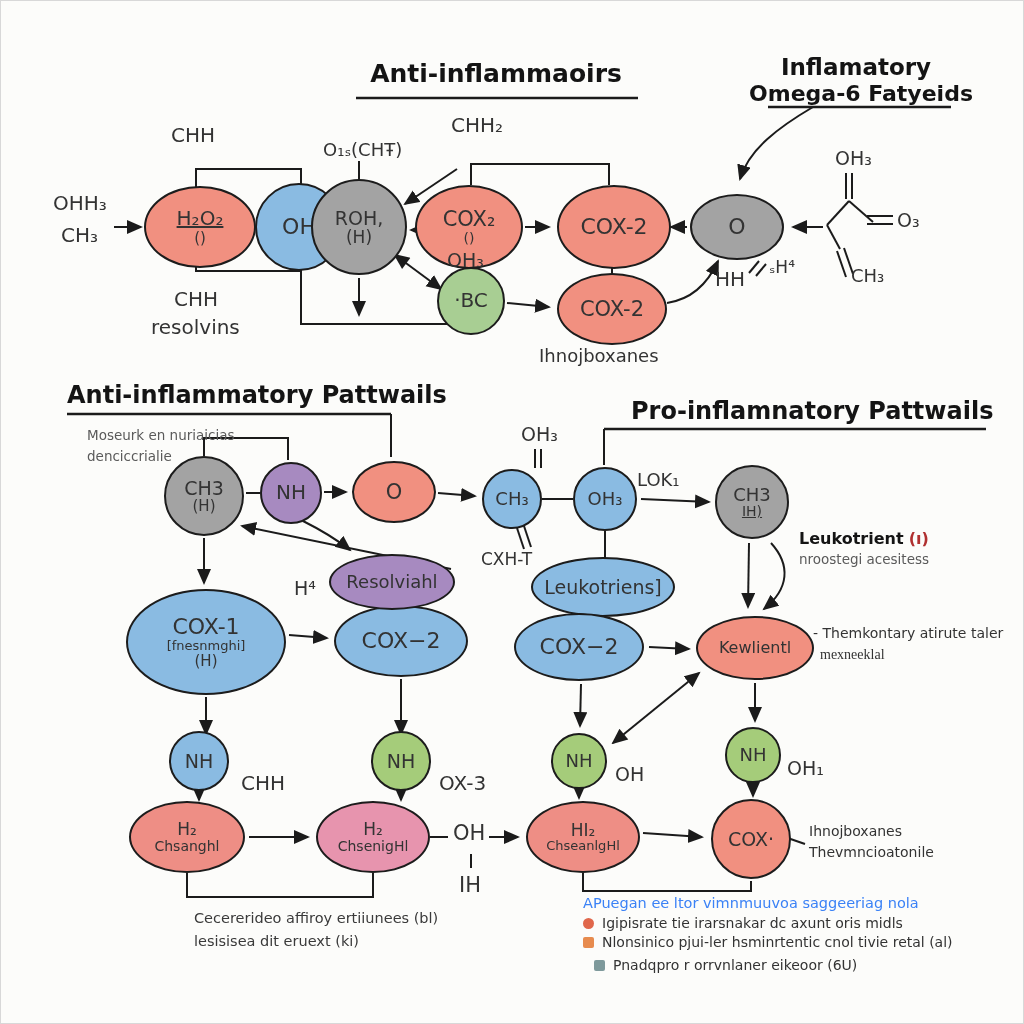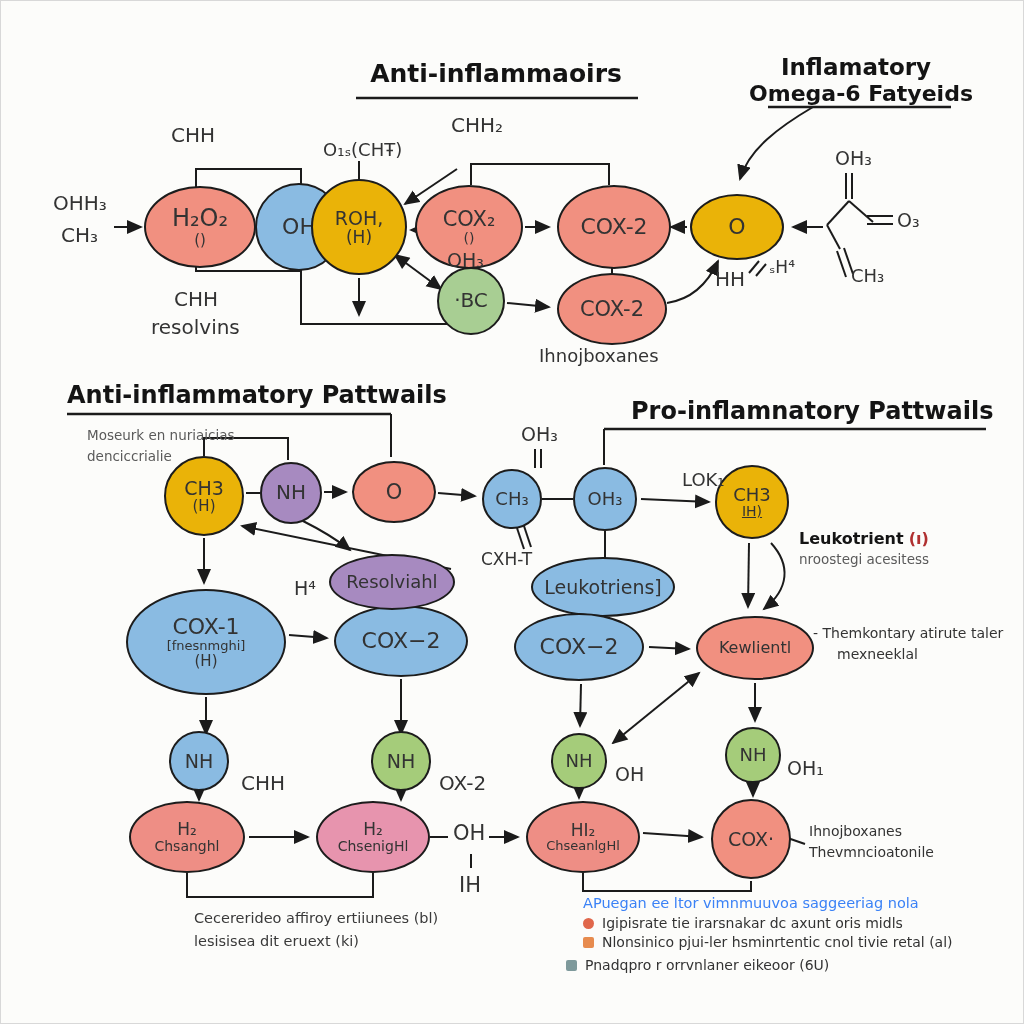--- a/index.html
+++ b/index.html
@@ -12,21 +12,21 @@
   .node{
     position:absolute;border:2px solid #1c1c1c;border-radius:50%;
     display:flex;flex-direction:column;align-items:center;justify-content:center;
     text-align:center;line-height:1.08;color:#333;box-sizing:border-box;
   }
   .node span{display:block;}
   .salmon{background:#F19080;}
   .salmon2{background:#EE8E85;}
   .pink{background:#E794AE;}
   .blue{background:#8ABBE2;}
-  .yellow{background:#eab308;}
+  .yellow{background:#a3a3a3;}
   .green{background:#A8CE93;}
   .green2{background:#A5CC7A;}
   .purple{background:#A78AC0;}
   .lbl{position:absolute;white-space:nowrap;color:#333;}
   .bold{font-weight:bold;color:#141414;}
   .gray{color:#5a5a5a;}
   .center{text-align:center;}
   .legend-row{position:absolute;display:flex;align-items:center;gap:8px;}
   .bullet{width:11px;height:11px;flex:0 0 auto;}
   .bullet.circle{border-radius:50%;}
@@ -122,21 +122,21 @@
       <line x1="754" y1="682" x2="754" y2="720" marker-end="url(#ah)"></line>
       <line x1="752" y1="785" x2="752" y2="795" marker-end="url(#ah)"></line>
       <line x1="578" y1="790" x2="578" y2="797" marker-end="url(#ah)"></line>
       <line x1="642" y1="832" x2="701" y2="836" marker-end="url(#ah)"></line>
       <path d="M582,872 V890 H750 V880"></path>
       <line x1="778" y1="834" x2="804" y2="843"></line>
     </g>
   </svg>
 
   <div class="node salmon" style="left:143px;top:185px;width:112px;height:82px;">
-    <span style="font-size:24px;">H₂O₂</span>
+    <span style="font-size:20px;text-decoration:underline;">H₂O₂</span>
     <span style="font-size:15px;">()</span>
   </div>
   <div class="node blue" style="left:254px;top:182px;width:88px;height:88px;">
     <span style="font-size:22px;">OH</span>
   </div>
   <div class="node yellow" style="left:310px;top:178px;width:96px;height:96px;">
     <span style="font-size:19px;">ROH,</span>
     <span style="font-size:17px;">(H)</span>
   </div>
   <div class="node salmon" style="left:414px;top:184px;width:108px;height:84px;">
@@ -244,41 +244,41 @@
   <div class="lbl" style="left:834px;top:146px;font-size:19px;">OH₃</div>
   <div class="lbl" style="left:896px;top:208px;font-size:19px;">O₃</div>
   <div class="lbl" style="left:850px;top:264px;font-size:18px;">CH₃</div>
 
   <div class="lbl gray" style="left:86px;top:424px;font-size:13.5px;line-height:1.55;">
     <div>Moseurk en nuriaicias</div>
     <div>denciccrialie</div>
   </div>
 
   <div class="lbl" style="left:293px;top:576px;font-size:19px;">H⁴</div>
-  <div class="lbl" style="left:681px;top:468px;font-size:18px;">LOK₁</div>
+  <div class="lbl" style="left:636px;top:468px;font-size:18px;">LOK₁</div>
   <div class="lbl" style="left:520px;top:422px;font-size:19px;">OH₃</div>
   <div class="lbl" style="left:480px;top:548px;font-size:17px;">CXH-T</div>
   <div class="lbl" style="left:240px;top:770px;font-size:20px;">CHH</div>
-  <div class="lbl" style="left:438px;top:770px;font-size:20px;">OX-2</div>
+  <div class="lbl" style="left:438px;top:770px;font-size:20px;">OX-3</div>
   <div class="lbl" style="left:614px;top:762px;font-size:19px;">OH</div>
   <div class="lbl" style="left:786px;top:756px;font-size:19px;">OH₁</div>
   <div class="lbl" style="left:452px;top:820px;font-size:21px;">OH</div>
   <div class="lbl" style="left:458px;top:872px;font-size:21px;text-align:right;">IH</div>
 
   <div class="lbl" style="left:798px;top:528px;">
     <div>
       <span class="bold" style="font-size:16px;">Leukotrient</span>
       <span class="red-paren" style="font-size:16px;">(ı)</span>
     </div>
     <div class="gray" style="font-size:13.5px;margin-top:3px;">nroostegi acesitess</div>
   </div>
 
   <div class="lbl" style="left:812px;top:622px;font-size:14px;line-height:1.5;color:#333;">
     <div>- Themkontary atirute taler</div>
-    <div style="padding-left:24px;">mexneeklal</div>
+    <div style="padding-left:7px;font-family:Liberation Serif, serif;">mexneeklal</div>
   </div>
 
   <div class="lbl" style="left:808px;top:820px;font-size:14px;line-height:1.5;color:#333;">
     <div>Ihnojboxanes</div>
     <div>Thevmncioatonile</div>
   </div>
 
   <div class="lbl" style="left:193px;top:906px;font-size:14.5px;line-height:1.6;color:#3a3a3a;">
     <div>Cecererideo affiroy ertiiunees (bl)</div>
     <div>lesisisea dit eruext (ki)</div>
@@ -286,18 +286,18 @@
 
   <div class="lbl" style="left:582px;top:894px;font-size:14.5px;color:#3b82f6;">APuegan ee ltor vimnmuuvoa saggeeriag nola</div>
   <div class="legend-row" style="left:582px;top:914px;">
     <span class="bullet circle b1"></span>
     <span style="font-size:14px;color:#333;">Igipisrate tie irarsnakar dc axunt oris midls</span>
   </div>
   <div class="legend-row" style="left:582px;top:933px;">
     <span class="bullet square b2"></span>
     <span style="font-size:14px;color:#333;">Nlonsinico pjui-ler hsminrtentic cnol tivie retal (al)</span>
   </div>
-  <div class="legend-row" style="left:554px;top:956px;padding-left:11px;">
+  <div class="legend-row" style="left:582px;top:956px;padding-left:11px;">
     <span class="bullet square b3"></span>
     <span style="font-size:14px;color:#333;">Pnadqpro r orrvnlaner eikeoor (6U)</span>
   </div>
 
 </div>
 
 </body></html>

